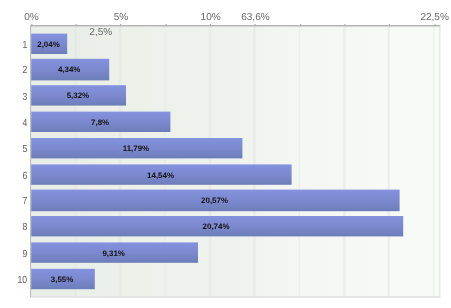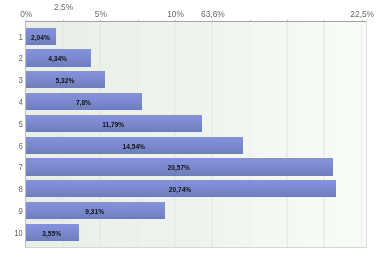--- a/index.html
+++ b/index.html
@@ -83,21 +83,21 @@
       <div class="bar-value-label" style="left: 25.2px; width: 309.717px; top: 187.24px;">20,74%</div>
       <div class="category-label" style="right: 353.4px; top: 184.24px;">8</div>
       <div class="bar" style="left: 26px; top: 202.06px; width: 139.029px; height: 17.2px;"></div>
       <div class="bar-value-label" style="left: 25.2px; width: 139.029px; top: 209.06px;">9,31%</div>
       <div class="category-label" style="right: 353.4px; top: 206.06px;">9</div>
       <div class="bar" style="left: 26px; top: 223.88px; width: 53.0133px; height: 17.2px;"></div>
       <div class="bar-value-label" style="left: 25.2px; width: 53.0133px; top: 230.88px;">3,55%</div>
       <div class="category-label" style="right: 353.4px; top: 227.88px;">10</div>
       <div class="x-tick-label" style="left: -3.8px; top: 9.2px;">0%</div>
       <div class="x-tick" style="left: 25.55px; top: 20px;"></div>
-      <div class="x-tick-label" style="left: 33.5333px; top: 2px;">2,5%</div>
+      <div class="x-tick-label" style="left: 33.5333px; top: 21px; text-align: right;">2,5%</div>
       <div class="x-tick" style="left: 62.8833px; top: 20px;"></div>
       <div class="x-tick-label" style="left: 70.8667px; top: 9.2px;">5%</div>
       <div class="x-tick" style="left: 100.217px; top: 20px;"></div>
       <div class="x-tick" style="left: 137.55px; top: 20px;"></div>
       <div class="x-tick-label" style="left: 145.533px; top: 9.2px;">10%</div>
       <div class="x-tick" style="left: 174.883px; top: 20px;"></div>
       <div class="x-tick-label" style="left: 182.867px; top: 9.2px;">63,6%</div>
       <div class="x-tick" style="left: 212.217px; top: 20px;"></div>
       <div class="x-tick" style="left: 249.55px; top: 20px;"></div>
       <div class="x-tick" style="left: 286.883px; top: 20px;"></div>

